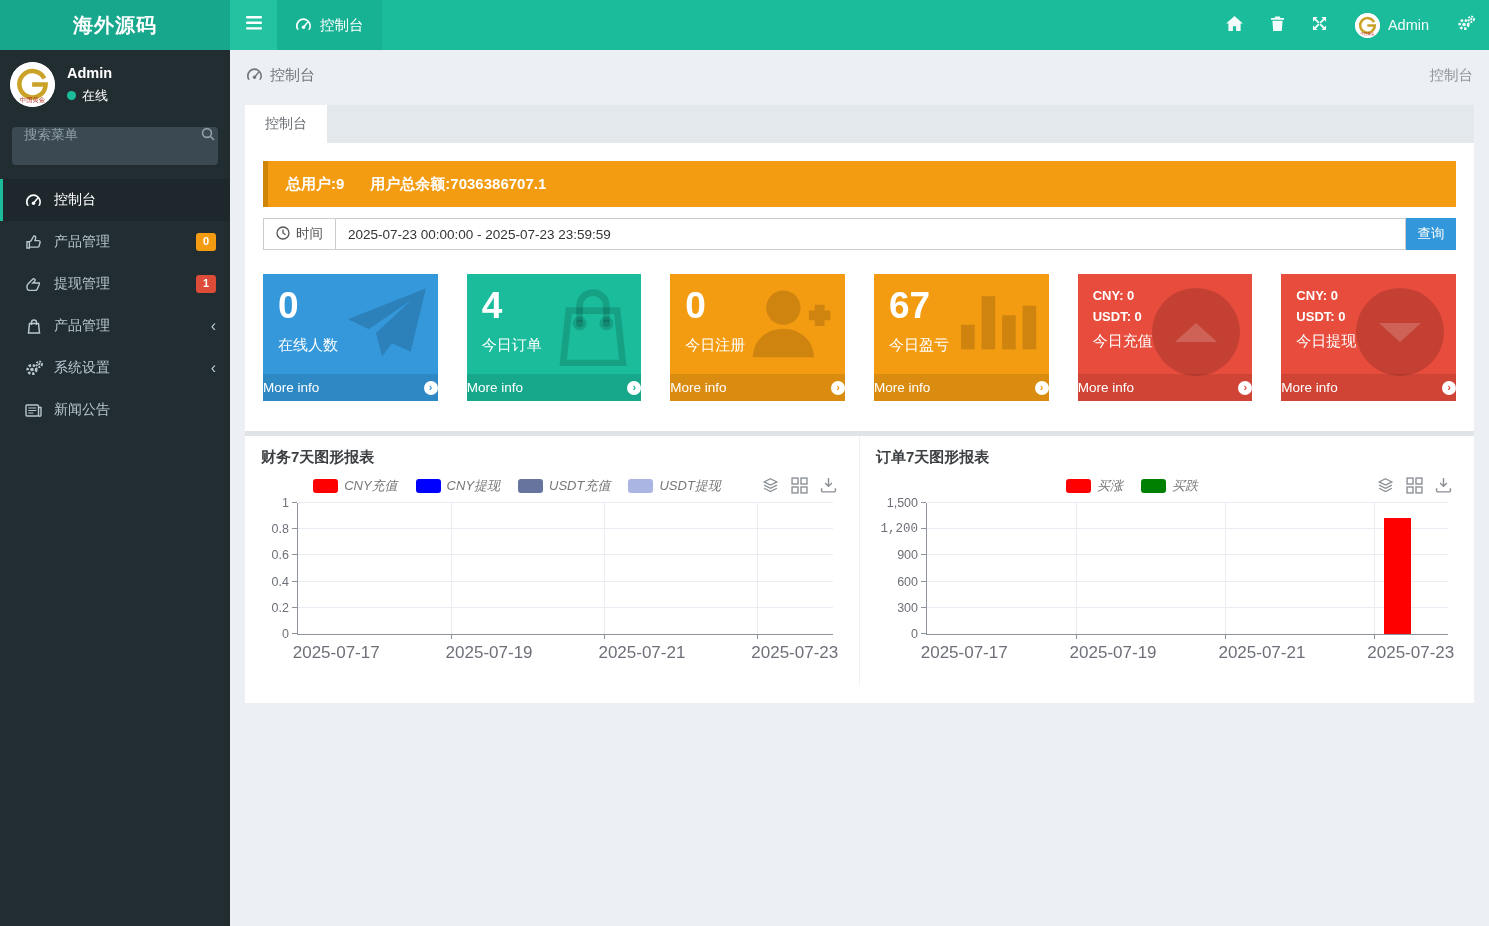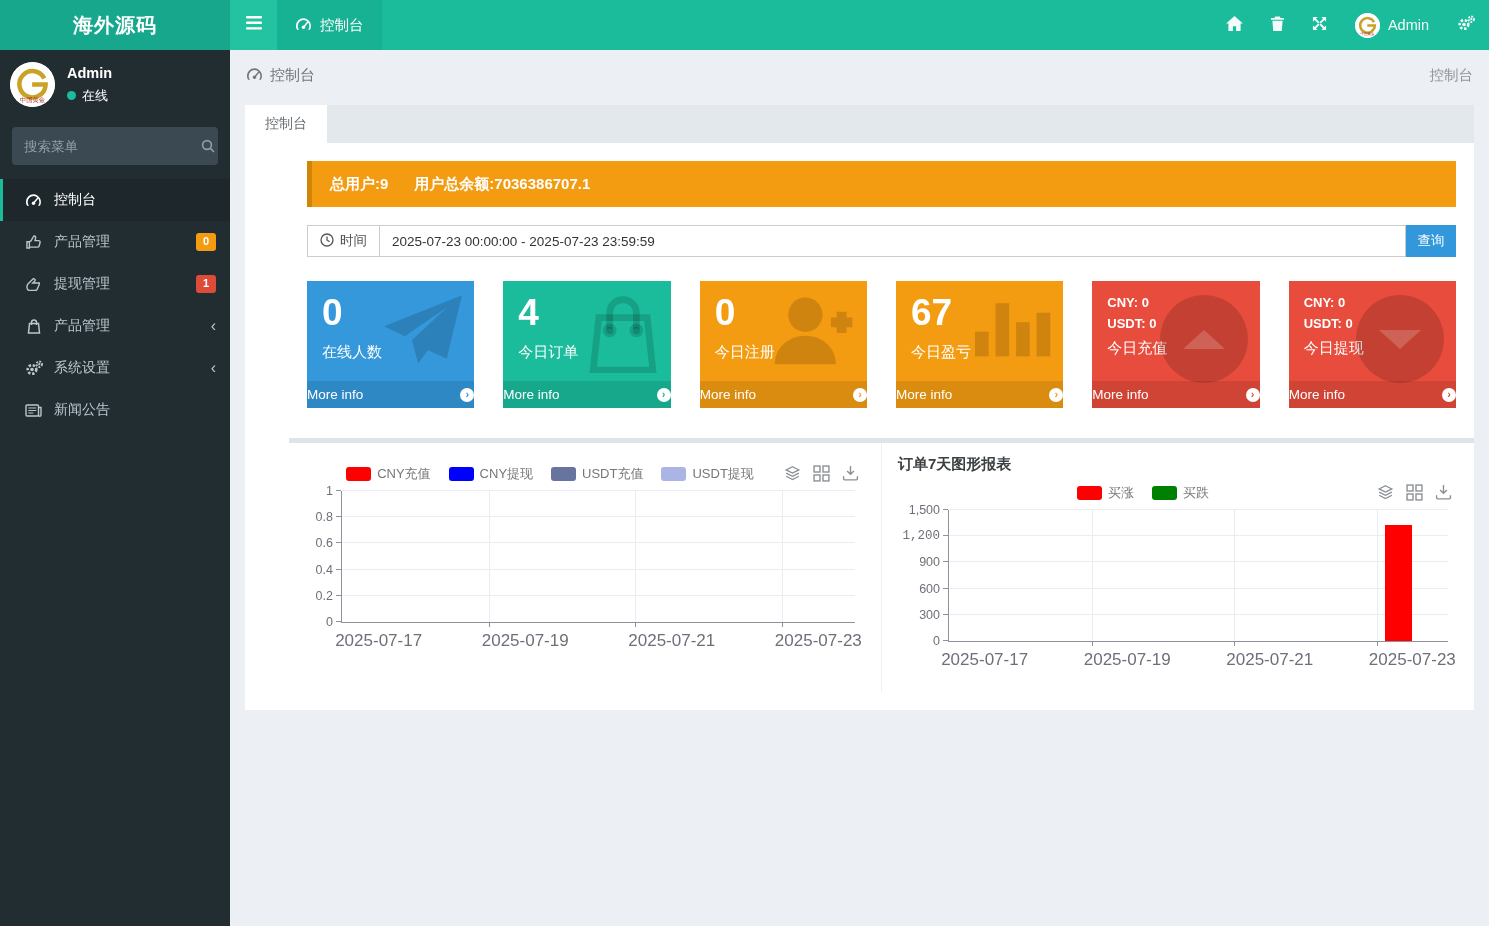--- a/index.html
+++ b/index.html
@@ -17,48 +17,48 @@
   .nav-user { display:flex; align-items:center; gap:8px; padding:0 14px; height:50px; cursor:pointer; font-size:14.5px; }
   .avatar-sm { width:25px; height:25px; border-radius:50%; overflow:hidden; background:#fff; flex:0 0 auto; }
 
   
   .sidebar { position:absolute; top:50px; left:0; width:230px; bottom:0; background:#222d32; z-index:20; }
   .user-panel { display:flex; gap:12px; padding:12px 10px; align-items:center; }
   .avatar-lg { width:45px; height:45px; border-radius:50%; overflow:hidden; background:#fff; flex:0 0 auto; }
   .user-meta .name { color:#fff; font-weight:bold; font-size:14.5px; margin-bottom:6px; }
   .user-meta .status { color:#fff; font-size:13px; display:flex; align-items:center; gap:6px; }
   .dot { width:9px; height:9px; border-radius:50%; background:#1abc9c; display:inline-block; }
-  .side-search { margin:8px 12px 14px; background:#3a4952; border-radius:4px; height:38px; display:flex; align-items:center; padding:0 12px; }
+  .side-search { margin:8px 12px 14px; background:#3a4952; border-radius:4px; height:38px; display:flex; align-items:flex-start; padding:0 12px; }
   .side-search input { flex:1; background:transparent; border:0; outline:none; color:#cfd8dc; font-size:13.5px; font-family:inherit; }
   .side-search input::placeholder { color:#90a0a8; }
   .side-search .sicon { color:#90a0a8; display:flex; }
   .menu { list-style:none; }
   .menu li { height:42px; display:flex; align-items:center; gap:11px; padding:0 14px 0 21px; color:#b8c7ce; font-size:14px; cursor:pointer; border-left:3px solid transparent; }
   .menu li.active { background:#1e282c; border-left-color:#1abc9c; color:#fff; }
   .menu .mi { width:19px; display:flex; justify-content:center; flex:0 0 auto; }
   .menu .lbl { flex:1; }
   .badge { font-size:11px; font-weight:bold; color:#fff; padding:2px 7px; border-radius:3px; line-height:1.2; }
   .chev { color:#b8c7ce; font-size:16px; line-height:1; }
 
   
   .content { position:absolute; top:50px; left:230px; right:0; bottom:0; background:#ecf0f5; overflow:hidden; }
   .crumbrow { display:flex; align-items:center; padding:16px 16px 6px; color:#72777c; font-size:15px; }
   .crumb-left { display:flex; align-items:center; gap:7px; }
   .crumb-right { margin-left:auto; color:#8f959c; font-size:14.5px; }
 
   .tabstrip { margin:14px 15px 0; background:#e3e8ed; display:flex; }
   .tab { background:#fff; color:#6b7075; font-size:14px; padding:10px 20px; cursor:pointer; }
 
-  .panel { margin:0 15px; background:#fff;padding-left:44px; }
+  .panel { margin:0 15px; background:#fff; }
   .panel-body { padding:18px; }
 
   .banner { height:46px; border-left:5px solid #cf8505; display:flex; align-items:center; gap:26px;
     color:#fff; font-weight:bold; font-size:15px; padding:0 18px; }
 
-  .filter-row { margin-top:18px; display:flex; height:32px;justify-content:flex-end; }
+  .filter-row { margin-top:11px; display:flex; height:32px;justify-content:flex-end; }
   .addon { display:flex; align-items:center; gap:6px; border:1px solid #ccc; background:#fff; padding:0 12px; font-size:13.5px; color:#555; }
   .filter-row input { flex:1; border:1px solid #ccc; border-left:none; outline:none; padding:0 12px; font-size:13.5px; color:#333; font-family:inherit; }
   .btn-query { width:50px; border:none; color:#fff; font-size:13.5px; cursor:pointer; font-family:inherit; }
 
   .boxes { margin-top:24px; display:flex; gap:29px; align-items:flex-start; }
   .sbox { flex:1; color:#fff; position:relative; overflow:hidden; cursor:default; }
   .sbox-inner { padding:12px 15px 14px; position:relative; min-height:100px; }
   .sbox .num { font-size:37px; font-weight:bold; line-height:1.1; }
   .sbox .line { font-size:13px; font-weight:bold; line-height:1.6; }
   .sbox .lab { font-size:15px; margin-top:9px; }
@@ -72,21 +72,21 @@
   .tri-dn { width:0; height:0; border-left:21px solid transparent; border-right:21px solid transparent; border-top:19px solid rgba(255,255,255,.18); }
 
   .divider { height:5px; background:#e0e4e9; margin:30px -18px 0; }
 
   .charts { display:flex; margin:0 -18px; }
   .chart-col { flex:1; padding:12px 14px 16px; }
   .chart-col:first-child { border-right:1px solid #eef1f4; }
   .chart-title { font-size:15px; font-weight:bold; color:#3c4043; padding-left:2px; }
   .chart-box { position:relative; height:198px; margin-top:4px; }
   .legend { position:absolute; top:6px; left:0; right:70px; display:flex; justify-content:center; gap:18px; z-index:2; }
-  .leg-item { display:flex; align-items:center; gap:6px; cursor:pointer; }
+  .leg-item { display:flex; align-items:center; gap:6px; cursor:pointer;font-style:italic; }
   .leg-pill { width:25px; height:14px; border-radius:3px; }
   .leg-txt { font-size:13px; color:#777; }
   .toolbox { position:absolute; top:6px; right:8px; display:flex; gap:12px; color:#8a8f94; z-index:2; }
   .toolbox span { cursor:pointer; display:flex; }
   .plot { position:absolute; top:32px; right:12px; bottom:34px; border-left:1px solid #8d939a; border-bottom:1px solid #8d939a; }
   .hgrid { position:absolute; left:0; right:0; height:1px; background:#e9ecf2; }
   .vgrid { position:absolute; top:0; bottom:0; width:1px; background:#e9ecf2; }
   .ytick { position:absolute; left:-9px; transform:translate(-100%,50%); font-size:12.5px; color:#6e7079; }
   .ymark { position:absolute; left:-6px; width:5px; height:1px; background:#8d939a; }
   .xlab { position:absolute; top:100%; margin-top:9px; transform:translateX(-50%); font-size:17px; color:#6e7079; white-space:nowrap; }
@@ -364,20 +364,21 @@
       <span>More info</span>
       <span class="ac" style="color:#e74c3c">›</span>
     </div>
           </div>
         </div>
 
       <div class="divider"></div>
 
       <div class="charts">
         <div class="chart-col">
+          <div class="chart-title">财务7天图形报表</div>
           <div class="chart-box">
             <div class="legend">
                 <div class="leg-item">
                   <span class="leg-pill" style="background:#ff0000"></span>
                     <span class="leg-txt">CNY充值</span>
                 </div>
                 <div class="leg-item">
                   <span class="leg-pill" style="background:#0000ff"></span>
                     <span class="leg-txt">CNY提现</span>
                 </div>

